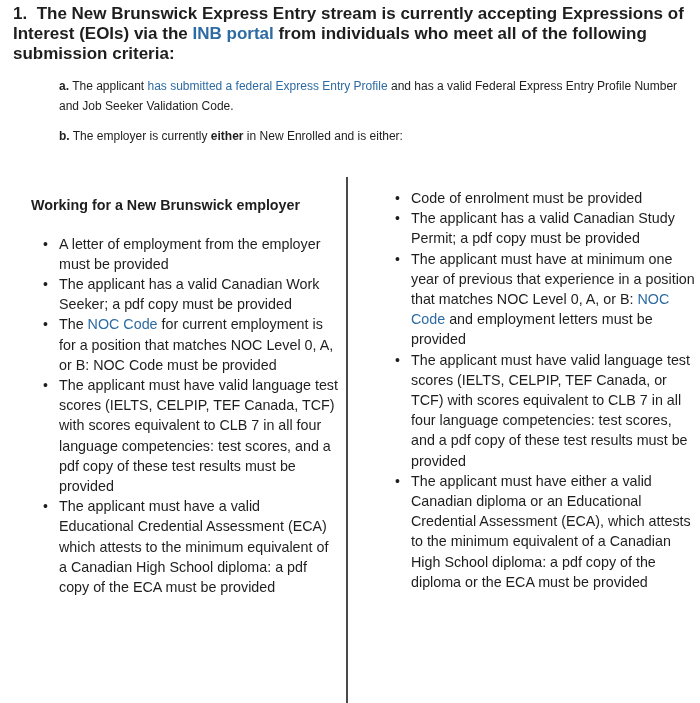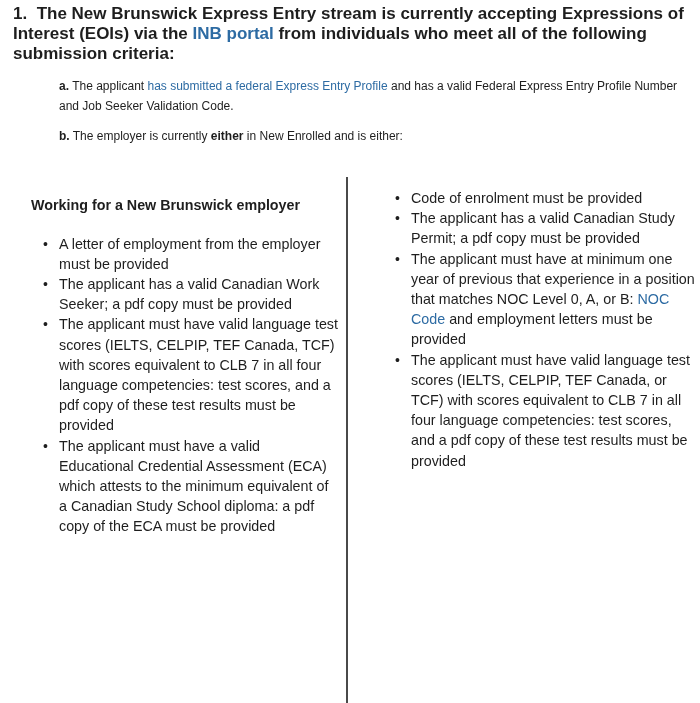--- a/index.html
+++ b/index.html
@@ -57,27 +57,29 @@
 
 <div class="sub" id="sub-b">
   <b>b.</b><span> The employer is currently </span><b>either</b><span> in New Enrolled and is either:</span>
 </div>
 
 <div class="col" id="col-left">
   <h3>Working for a New Brunswick employer</h3>
   <ul>
     <li><span>A letter of employment from the employer must be provided</span></li>
     <li><span>The applicant has a valid Canadian Work Seeker; a pdf copy must be provided</span></li>
+    <li><span>The </span><a class="link">NOC Code</a><span> for current employment is for a position that matches NOC Level 0, A, or B: NOC Code must be provided</span></li>
     <li><span>The applicant must have valid language test scores (IELTS, CELPIP, TEF Canada, TCF) with scores equivalent to CLB 7 in all four language competencies: test scores, and a pdf copy of these test results must be provided</span></li>
-    <li><span>The applicant must have a valid Educational Credential Assessment (ECA) which attests to the minimum equivalent of a Canadian Study School diploma: a pdf copy of the ECA must be provided</span></li>
+    <li><span>The applicant must have a valid Educational Credential Assessment (ECA) which attests to the minimum equivalent of a Canadian High School diploma: a pdf copy of the ECA must be provided</span></li>
   </ul>
 </div>
 
 <div class="divider"></div>
 
 <div class="col" id="col-right">
   <ul>
     <li><span>Code of enrolment must be provided</span></li>
     <li><span>The applicant has a valid Canadian Study Permit; a pdf copy must be provided</span></li>
     <li><span>The applicant must have at minimum one year of previous that experience in a position that matches NOC Level 0, A, or B: </span><a class="link">NOC Code</a><span> and employment letters must be provided</span></li>
     <li><span>The applicant must have valid language test scores (IELTS, CELPIP, TEF Canada, or TCF) with scores equivalent to CLB 7 in all four language competencies: test scores, and a pdf copy of these test results must be provided</span></li>
+    <li><span>The applicant must have either a valid Canadian diploma or an Educational Credential Assessment (ECA), which attests to the minimum equivalent of a Canadian High School diploma: a pdf copy of the diploma or the ECA must be provided</span></li>
   </ul>
 </div>
 
 </body></html>

